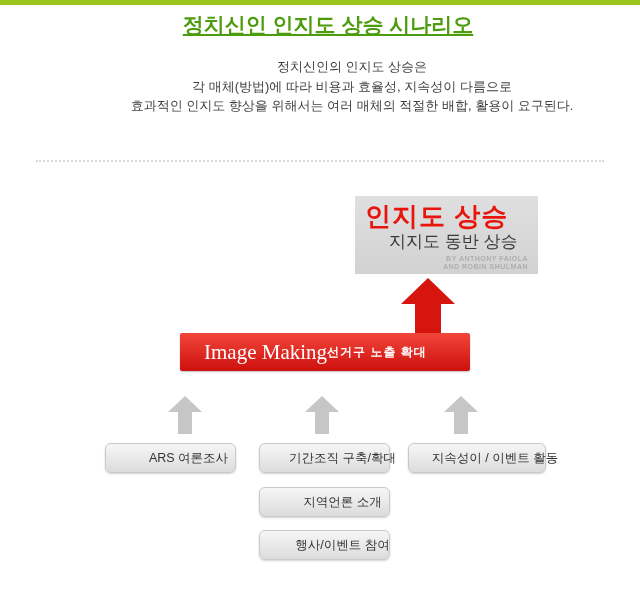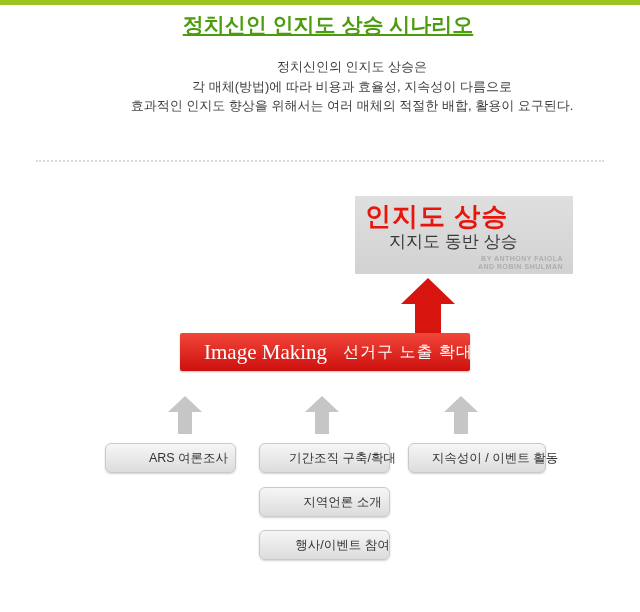--- a/index.html
+++ b/index.html
@@ -12,42 +12,42 @@
          font-size:21px;font-weight:bold;color:#4c9c0e;}
   .title span{text-decoration:underline;}
 
   .desc{position:absolute;top:57px;left:0;width:640px;text-align:center;
         font-size:13px;line-height:19.5px;color:#3d3d3d;padding-left:32px;}
 
   .divider{position:absolute;top:160px;left:36px;width:568px;height:0;
            border-top:2px dotted #d9d9d9;}
 
   
-  .result-box{position:absolute;left:355px;top:196px;width:218px;height:78px;
+  .result-box{position:absolute;left:355px;top:196px;width:183px;height:78px;
               background:linear-gradient(#dfdfdf,#d2d2d2);box-sizing:border-box;
               padding:5px 10px 0 10px;}
   .result-line1{color:#e8150d;font-size:26px;font-weight:bold;letter-spacing:1px;line-height:30px;}
   .result-line2{color:#3a3a3a;font-size:17px;line-height:21px;margin-left:24px;}
   .result-byline{color:#aeaeae;font-size:7px;font-weight:bold;text-align:right;
                  line-height:8px;margin-top:3px;letter-spacing:0.5px;}
 
   
   .red-arrow-head{position:absolute;left:401px;top:278px;width:0;height:0;
                   border-left:27px solid transparent;border-right:27px solid transparent;
                   border-bottom:26px solid #d6150f;}
   .red-arrow-shaft{position:absolute;left:415px;top:302px;width:26px;height:34px;
                    background:#d6150f;}
 
   
   .main-bar{position:absolute;left:180px;top:333px;width:290px;height:38px;
             background:linear-gradient(#f2463a,#cd100e);border-radius:2px;
             display:flex;align-items:center;box-shadow:0 1px 2px rgba(0,0,0,0.25);}
   .bar-en{font-family:"Liberation Serif","DejaVu Serif",serif;font-size:21px;
           color:#ffffff;margin-left:24px;white-space:nowrap;}
-  .bar-ko{font-size:16px;font-weight:normal;color:#ffffff;margin-left:16px;
+  .bar-ko{font-size:12px;font-weight:bold;color:#ffffff;
           letter-spacing:1px;white-space:nowrap;}
 
   
   .garrow{position:absolute;top:396px;width:34px;height:38px;}
   .garrow .head{width:0;height:0;border-left:17px solid transparent;
                 border-right:17px solid transparent;border-bottom:16px solid #c6c6c6;}
   .garrow .shaft{width:14px;height:22px;background:#c6c6c6;margin:0 auto;}
   .garrow-1{left:168px;}
   .garrow-2{left:305px;}
   .garrow-3{left:444px;}

